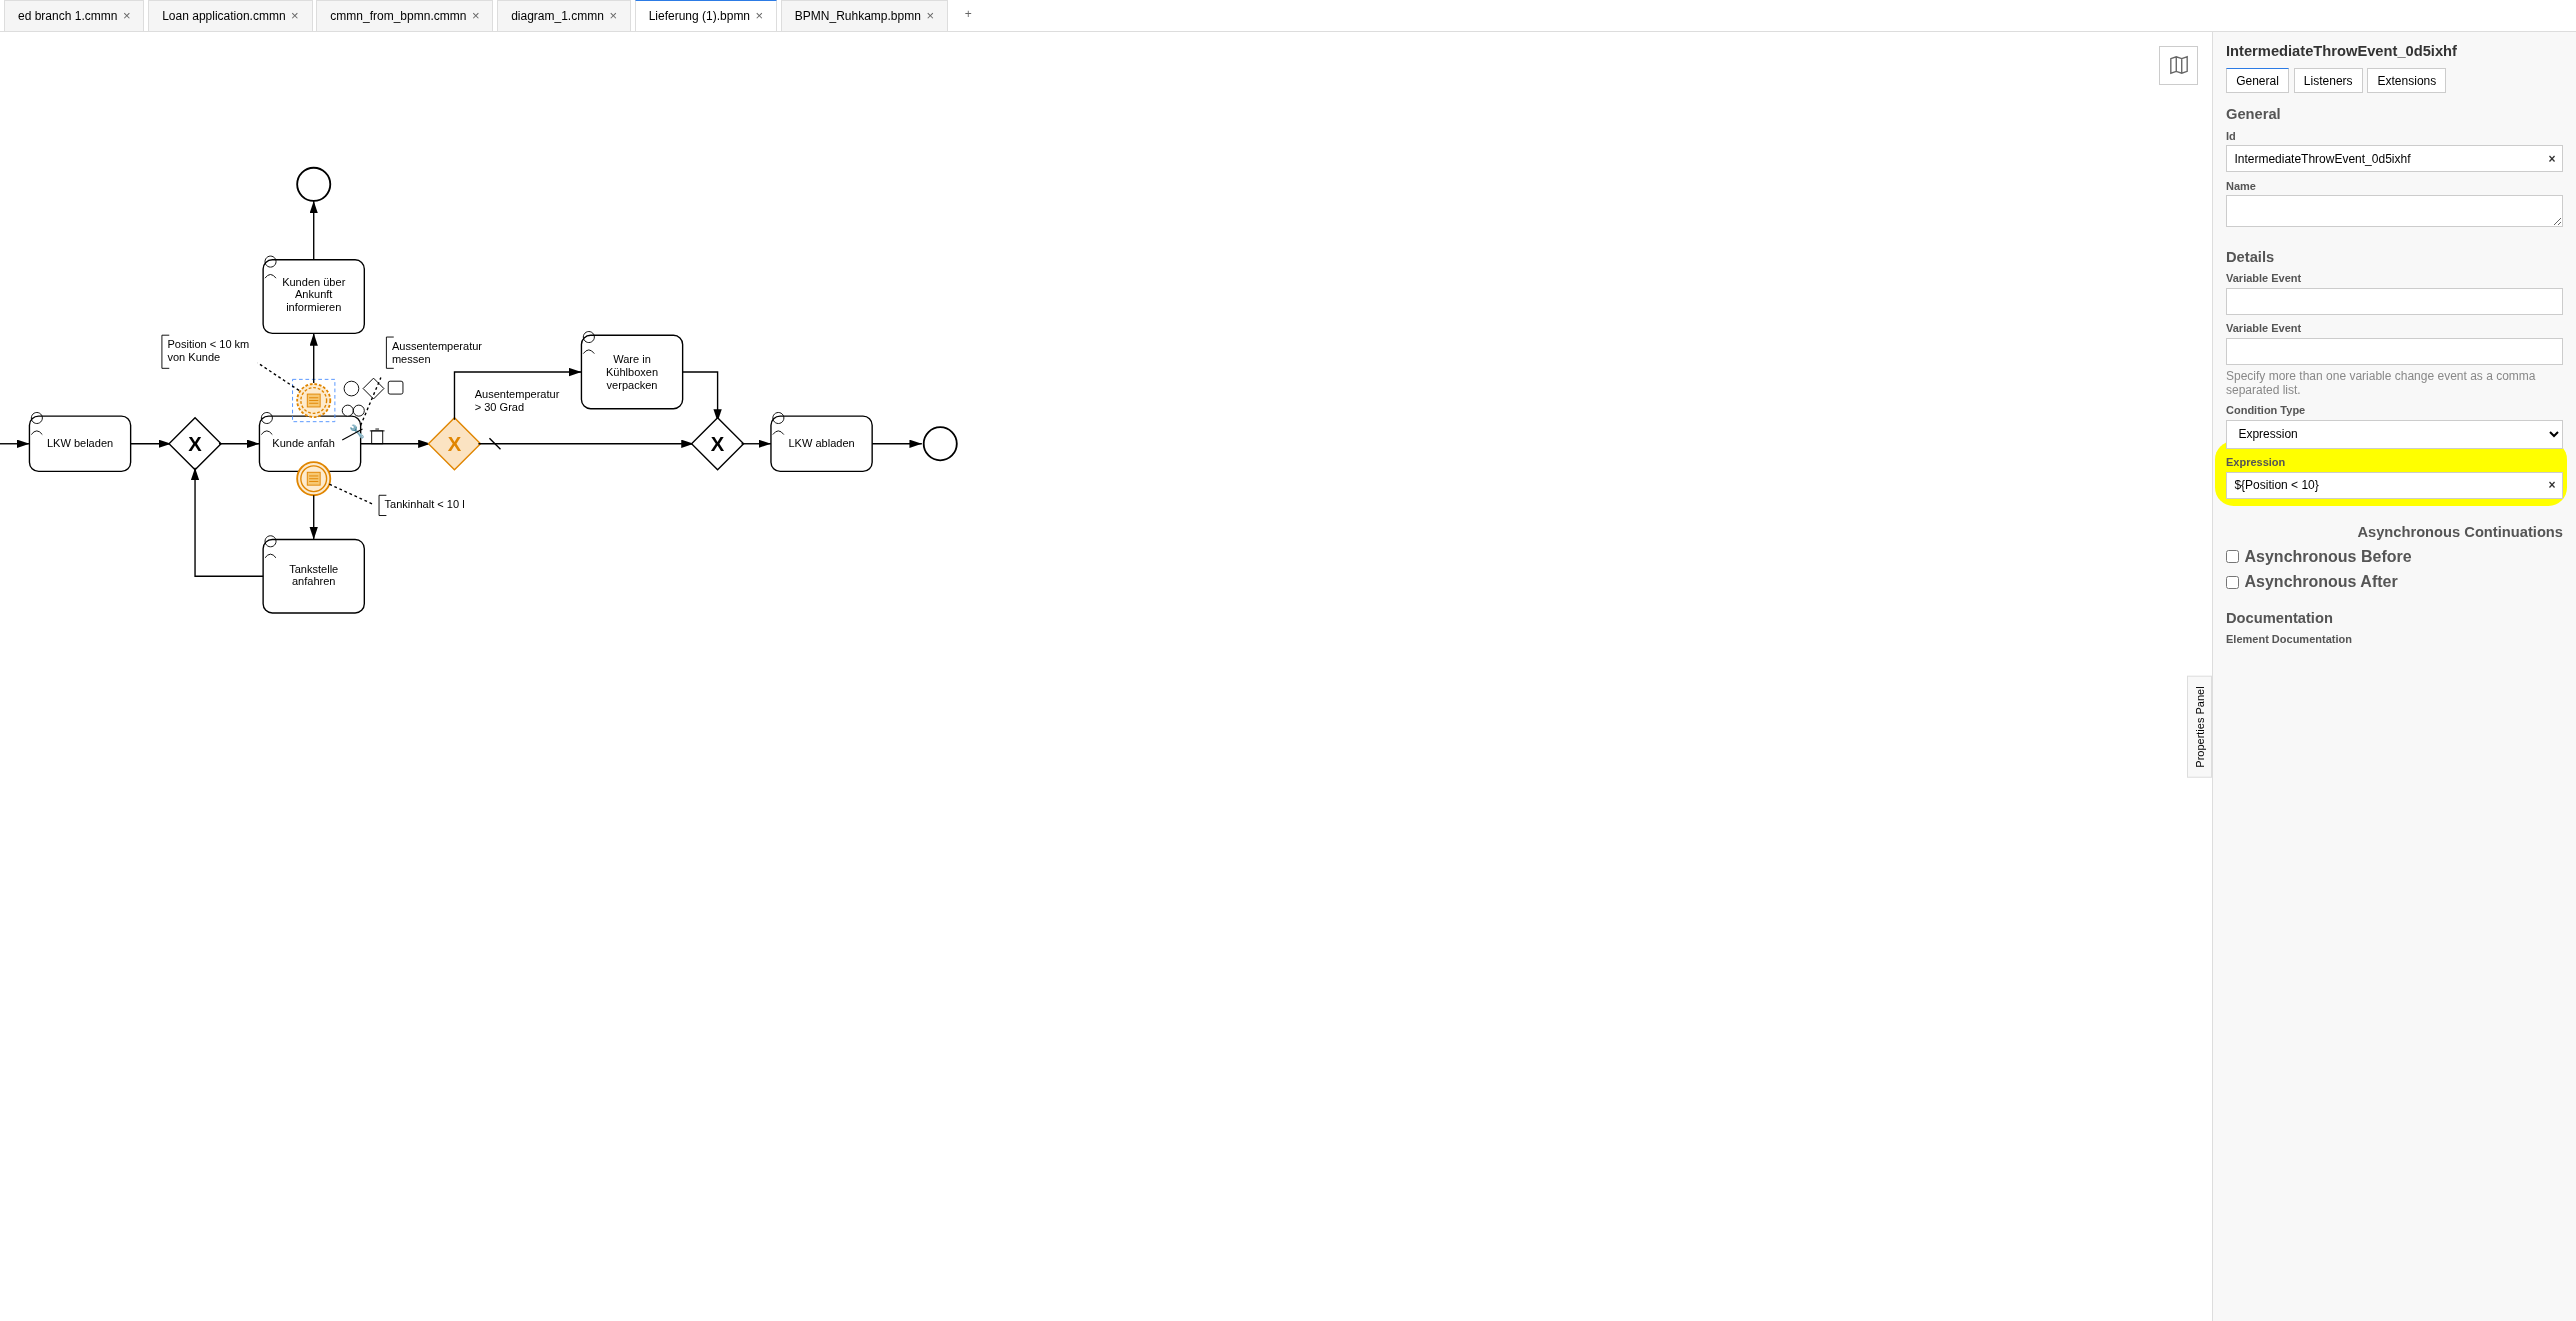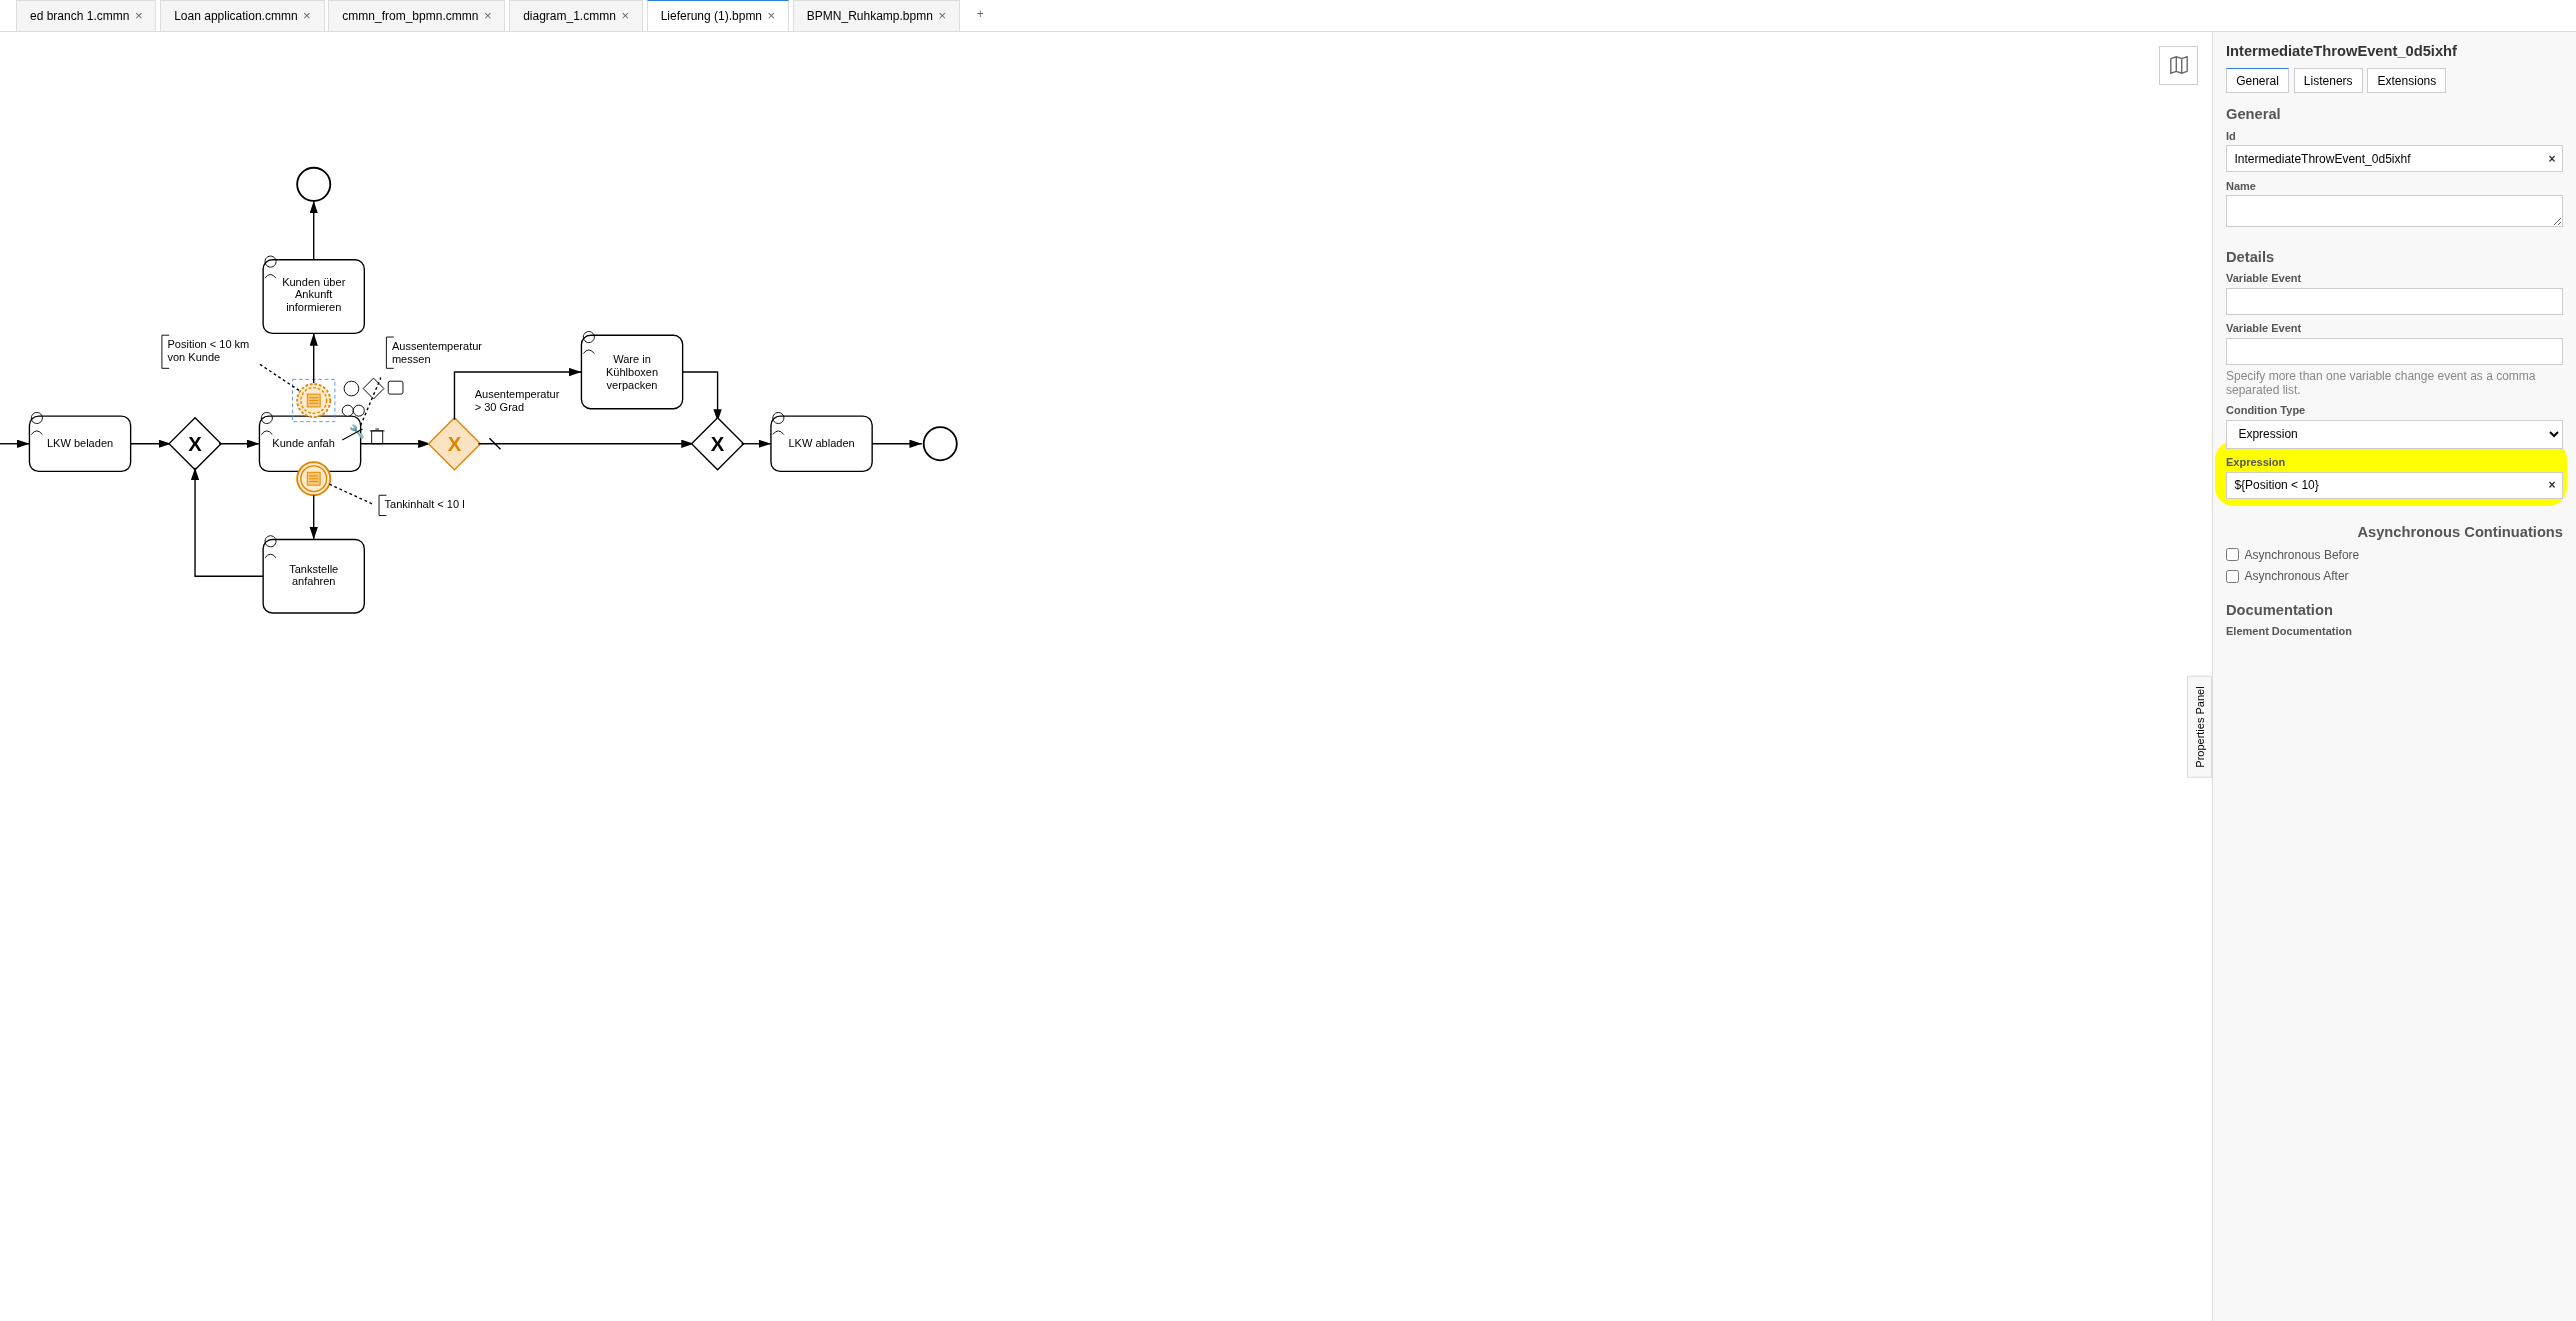--- a/index.html
+++ b/index.html
@@ -1,19 +1,19 @@
 <!DOCTYPE html>
 <html style="font-size:14.7px"><head>
 <meta charset="utf-8">
 <style>
 * { box-sizing: border-box; margin: 0; padding: 0; }
 body { font-family: Arial, sans-serif; font-size: 12px; overflow: hidden; }
 .app { display: flex; flex-direction: column; height: 100vh; }
 
-.tabs { display: flex; border-bottom: 0.9px solid #ddd; background: #fff; padding-left: 16px; }
+.tabs { display: flex; border-bottom: 0.9px solid #ddd; background: #fff; padding-left: 4px; }
 .tab { padding: 7.4px 13px; border: 0.9px solid #ddd; border-bottom: none; background: #f5f5f5; margin-right: 3.7px; cursor: pointer; display: flex; align-items: center; gap: 5.5px; font-size: 12px; }
 .tab.active { background: #fff; border-top: 1.8px solid #2c7be5; }
 .tab-close { font-size: 13px; cursor: pointer; color: #666; }
 .tab-add { padding: 7.4px 13px; cursor: pointer; color: #666; }
 
 .main { display: flex; flex: 1; position: relative; }
 .canvas { flex: 1; position: relative; background: #fff; overflow: hidden; }
 
 .minimap { position: absolute; top: 14px; right: 14px; width: 39px; height: 39px; border: 0.9px solid #ccc; background: #fff; display: flex; align-items: center; justify-content: center; cursor: pointer; }
 
@@ -25,21 +25,21 @@
 .panel-tab { padding: 4.6px 9.2px; border: 0.9px solid #ccc; background: #fff; cursor: pointer; font-size: 12px; }
 .panel-tab.active { border-top: 1.8px solid #2c7be5; }
 .section-header { font-size: 14.7px; font-weight: bold; color: #555; margin: 9.2px 0 7.4px; }
 .field-label { font-size: 11px; font-weight: bold; color: #555; margin: 7.4px 0 3.7px; display: block; }
 .field-input { width: 100%; padding: 5.5px 7.4px; border: 0.9px solid #ccc; background: #fff; font-size: 12px; }
 .field-input-wrap { position: relative; }
 .field-clear { position: absolute; right: 7.4px; top: 50%; transform: translateY(-50%); cursor: pointer; font-weight: bold; color: #333; }
 .field-hint { font-size: 12px; color: #888; margin-top: 3.7px; }
 .select { width: 100%; padding: 5.5px 7.4px; border: 0.9px solid #ccc; background: #fff; font-size: 12px; }
 .checkbox-row { display: flex; align-items: center; gap: 5.5px; margin: 7.4px 0; }
-.checkbox-row label { font-size: 12px; font-weight: normal; color: #555; }
+.checkbox-row label { font-size: 16px; font-weight: bold; color: #555; }
 .textarea { width: 100%; min-height: 24px; border: 0.9px solid #ccc; background: #fff; resize: vertical; }
 .highlight { background: yellow; border-radius: 18.4px; padding: 7.4px 3.7px; margin: -7.4px -3.7px -3.7px -11px; padding-left: 11px; }
 
 
 .bpmn-task { fill: #fff; stroke: #000; stroke-width: 1.5; rx: 10; ry: 10; }
 .bpmn-gateway { fill: #fff; stroke: #000; stroke-width: 1.5; }
 .bpmn-gateway.orange { fill: #fbe3c2; stroke: #e08500; }
 .bpmn-event-circle { fill: #fff; stroke: #000; stroke-width: 2; }
 .bpmn-cond-event { fill: #fdebce; stroke: #e08500; stroke-width: 2; }
 .bpmn-flow { fill: none; stroke: #000; stroke-width: 1.5; marker-end: url(#arrow); }

